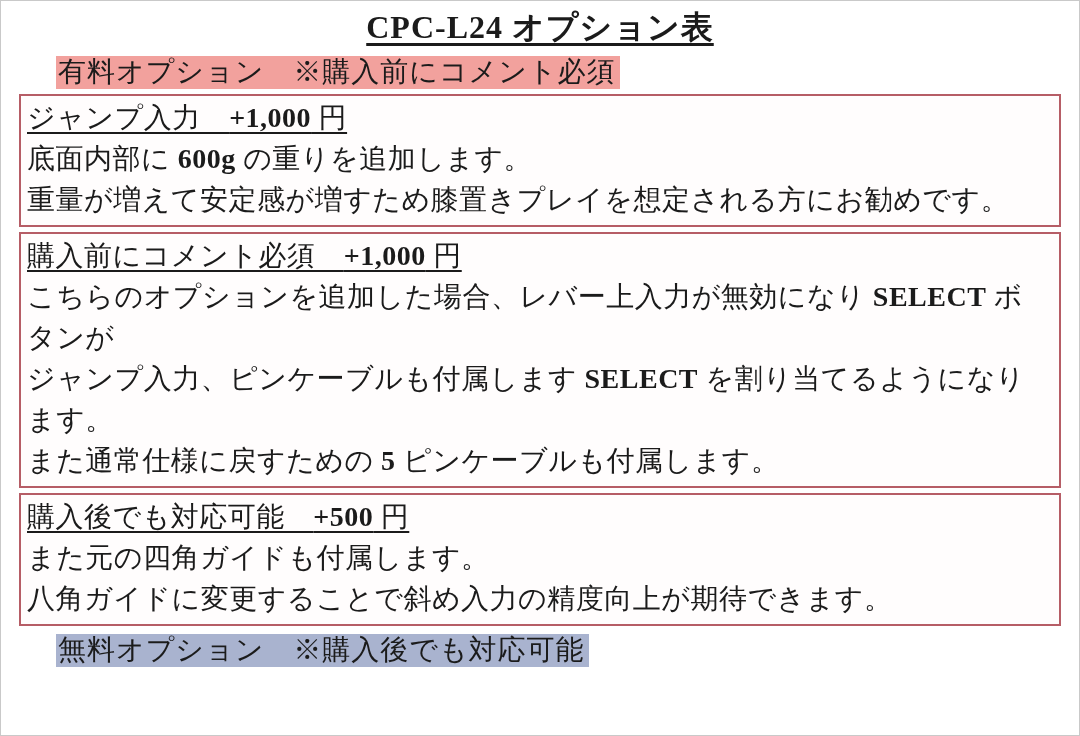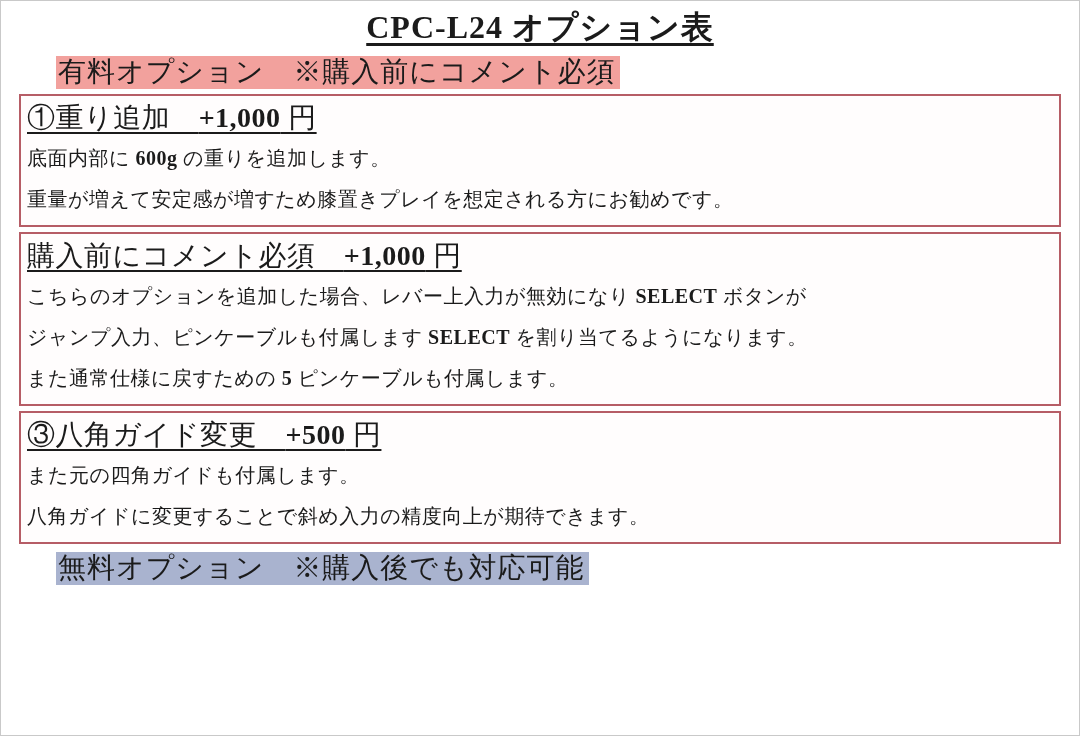--- a/index.html
+++ b/index.html
@@ -46,51 +46,51 @@
   }
   .option-heading{
     font-size:28px;line-height:41px;letter-spacing:0.5px;
   }
   .option-heading .u, .free-item{
     text-decoration:underline;
     text-decoration-thickness:2px;
     text-underline-offset:5px;
   }
   .option-line{
-    font-size:20px;line-height:41px;letter-spacing:0.5px;
+    font-size:28px;line-height:41px;letter-spacing:0.5px;
   }
   b,.b{font-weight:bold;}
 </style>
 </head>
 <body>
 
 <div class="page">
 
   <div class="title">
     <span class="title-text">CPC-L24 オプション表</span>
   </div>
 
   <div class="section-header">
     <span class="hl hl-paid">有料オプション　※購入前にコメント必須</span>
   </div>
 
   <div>
       <div class="option-box">
-        <div class="option-heading"><span class="u"><span>①重り追加　</span><span class="b">+1,000</span><span> 円</span></span></div>
+        <div class="option-heading"><span class="u"><span>ジャンプ入力　</span><span class="b">+1,000</span><span> 円</span></span></div>
         <div class="option-line"><span>底面内部に </span><span class="b">600g</span><span> の重りを追加します。</span></div>
         <div class="option-line"><span>重量が増えて安定感が増すため膝置きプレイを想定される方にお勧めです。</span></div>
       </div>
       <div class="option-box">
         <div class="option-heading"><span class="u"><span>購入前にコメント必須　</span><span class="b">+1,000</span><span> 円</span></span></div>
         <div class="option-line"><span>こちらのオプションを追加した場合、レバー上入力が無効になり </span><span class="b">SELECT</span><span> ボタンが</span></div>
         <div class="option-line"><span>ジャンプ入力、ピンケーブルも付属します </span><span class="b">SELECT</span><span> を割り当てるようになります。</span></div>
         <div class="option-line"><span>また通常仕様に戻すための </span><span class="b">5</span><span> ピンケーブルも付属します。</span></div>
       </div>
       <div class="option-box">
-        <div class="option-heading"><span class="u"><span>③八角ガイド変更　</span><span class="b">+500</span><span> 円</span></span></div>
+        <div class="option-heading"><span class="u"><span>購入後でも対応可能　</span><span class="b">+500</span><span> 円</span></span></div>
         <div class="option-line"><span>また元の四角ガイドも付属します。</span></div>
         <div class="option-line"><span>八角ガイドに変更することで斜め入力の精度向上が期待できます。</span></div>
       </div>
     </div>
 
   <div class="section-header">
     <span class="hl hl-free">無料オプション　※購入後でも対応可能</span>
   </div>
 
 </div>

